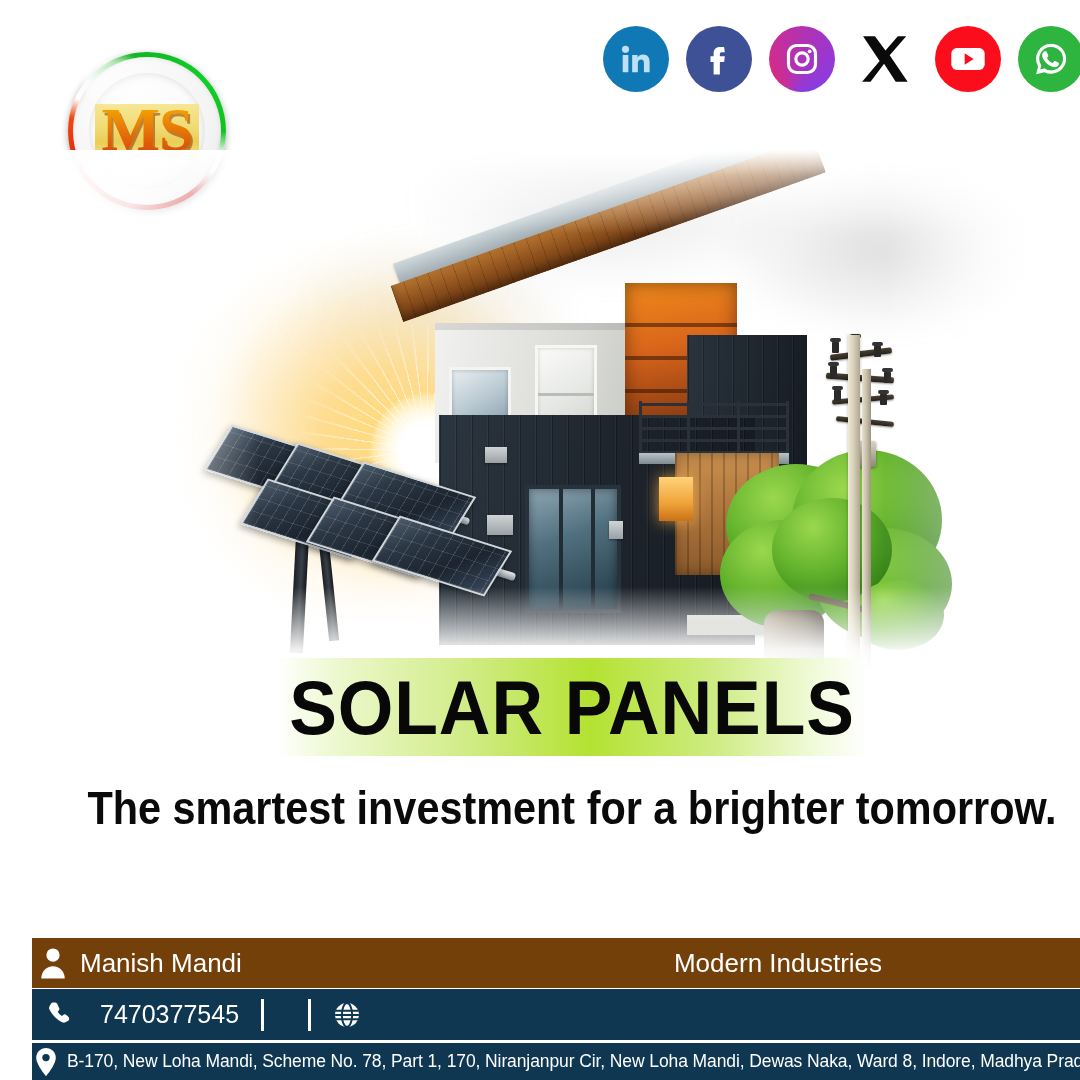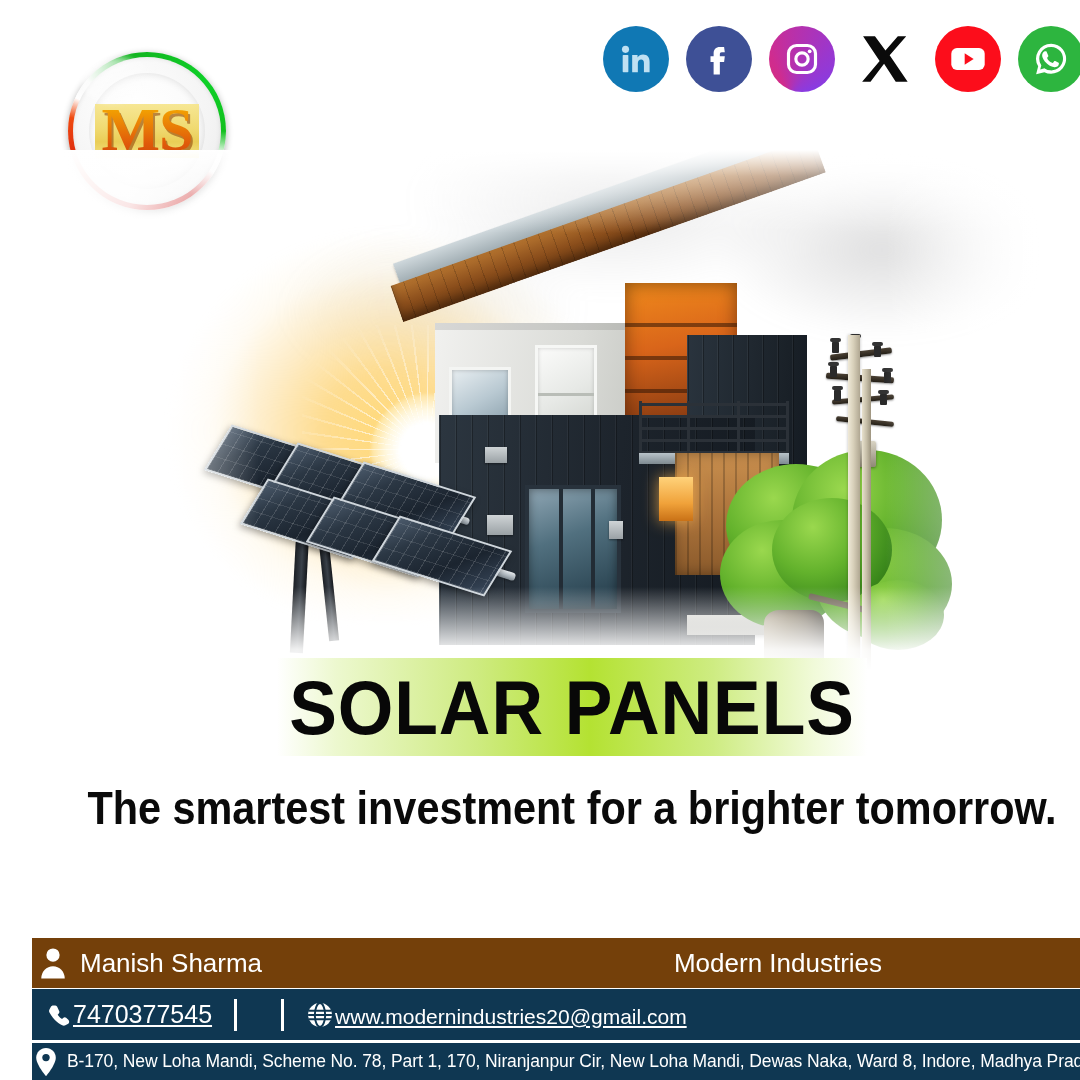--- a/index.html
+++ b/index.html
@@ -299,21 +299,21 @@
     color:#fff; font-size:26px; font-weight:400;
   }
   #barName .co{
     position:absolute; left:0; right:0; text-align:center;
     color:#fff; font-size:26px; font-weight:400; transform:translateX(206px);
   }
   #barContact{
     position:absolute; left:0; top:989px; width:1080px; height:51px;
     background:#0F3752; display:flex; align-items:center; color:#fff;
   }
-  #barContact .cell{ display:flex; align-items:flex-end; gap:1px; font-size:25px; white-space:nowrap;text-decoration:underline; }
+  #barContact .cell{ display:flex; align-items:flex-start; gap:28px; font-size:25px; white-space:nowrap; }
   #barContact .c1{ padding-left:14px; }
   #barContact .sep{ width:3px; height:32px; background:#fff; margin:0 22px; flex:none; }
   #barContact .c3 span{ font-size:21px; }
   #barAddr{
     position:absolute; left:0; top:1043px; width:1080px; height:37px;
     background:#0F3752; border-radius:0 18px 0 0;
     display:flex; align-items:center; color:#fff;
   }
   #barAddr .txt{ font-size:17.5px; white-space:nowrap; letter-spacing:-.1px; }
   #barAddr .pin{ margin-left:2px; margin-right:9px; flex:none; display:flex; align-items:center; }
@@ -485,21 +485,21 @@
   <div id="tagline">The smartest investment for a brighter tomorrow.</div>
 
   <div id="barName">
     <div class="nm">
       <span class="ic">
         <svg width="30" height="34" viewBox="0 0 24 26" aria-hidden="true">
           <circle cx="12" cy="6.6" r="5.3" fill="#fff"></circle>
           <path d="M2.6 25.4c0-5.6 4.2-9.8 9.4-9.8s9.4 4.2 9.4 9.8z" fill="#fff"></path>
         </svg>
       </span>
-      <span>Manish Sharma</span>
+      <span>Manish Mandi</span>
     </div>
     <div class="co">Modern Industries</div>
   </div>
 
   <div id="barContact">
 
     <div class="cell c1">
       <span class="ic">
         <svg width="26" height="26" viewBox="0 0 24 24" aria-hidden="true">
           <path d="M6.6 2.4c-.9 0-1.7.5-2.2 1.3L3.2 5.9c-.5.9-.5 2 0 2.9 1.3 2.5 3 4.8 5 6.8 2 2 4.3 3.7 6.8 5 .9.5 2 .5 2.9 0l2.2-1.2c.8-.5 1.3-1.3 1.3-2.2 0-.7-.3-1.3-.8-1.8l-2-1.7c-.8-.7-2-.6-2.8.1l-1 1c-1.6-1-3-2.4-4-4l1-1c.7-.8.8-2 .1-2.8L10.2 3.2c-.5-.5-1.1-.8-1.8-.8z" fill="#fff"></path>
@@ -516,21 +516,20 @@
     <div class="cell c3">
       <span class="ic">
         <svg width="28" height="28" viewBox="0 0 24 24" aria-hidden="true">
           <circle cx="12" cy="12" r="10.2" fill="#fff"></circle>
           <g fill="none" stroke="#0F3752" stroke-width="1.7">
             <ellipse cx="12" cy="12" rx="4.4" ry="10.2"></ellipse>
             <path d="M2.2 8.4h19.6M2.2 15.6h19.6M1.8 12h20.4"></path>
           </g>
         </svg>
       </span>
-      <span>www.modernindustries20@gmail.com</span>
     </div>
 
   </div>
 
   <div id="barAddr">
     <span class="pin">
       <svg width="24" height="30" viewBox="0 0 24 30" aria-hidden="true">
         <path d="M12 .9C6.6.9 2.2 5.3 2.2 10.7c0 7 9.8 18.4 9.8 18.4s9.8-11.4 9.8-18.4C21.8 5.3 17.4.9 12 .9z" fill="#fff"></path>
         <circle cx="12" cy="10.6" r="3.7" fill="#0F3752"></circle>
       </svg>

